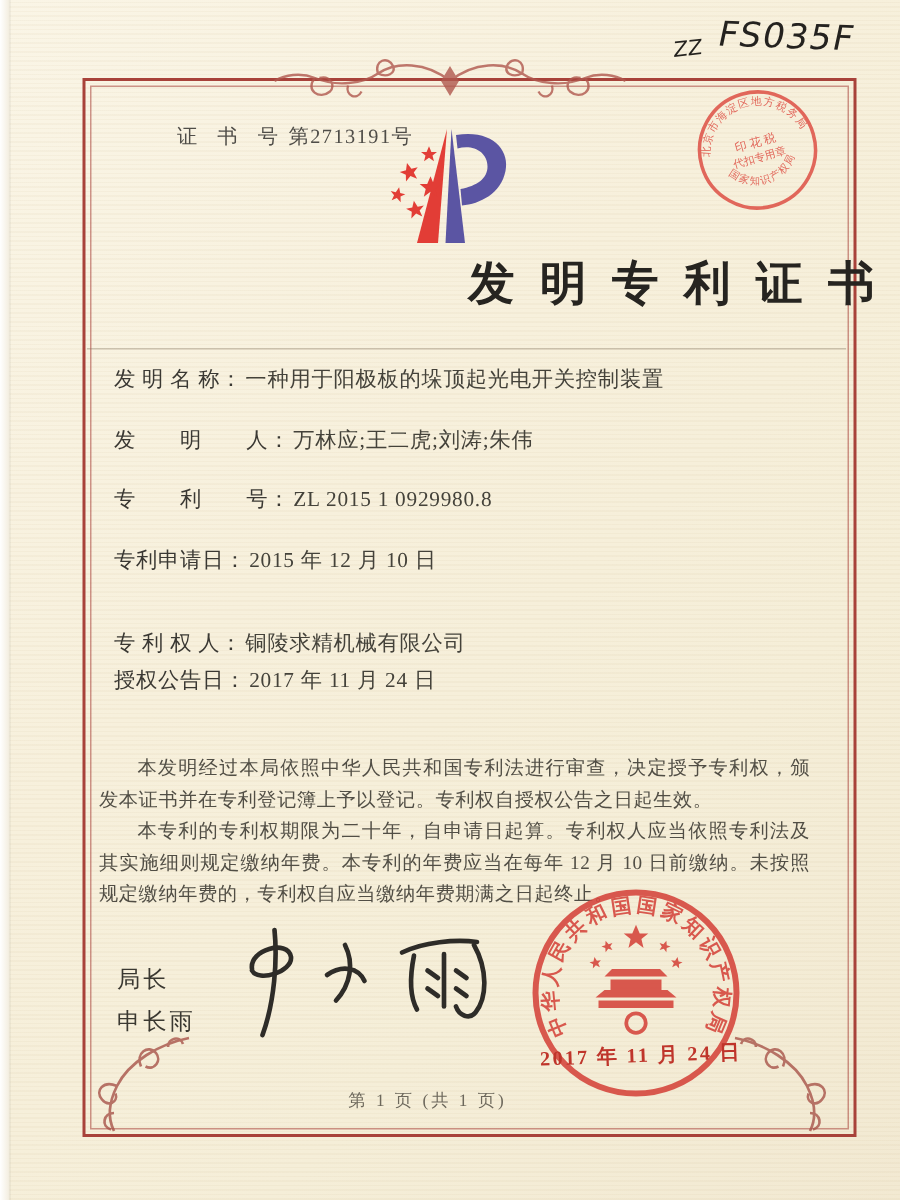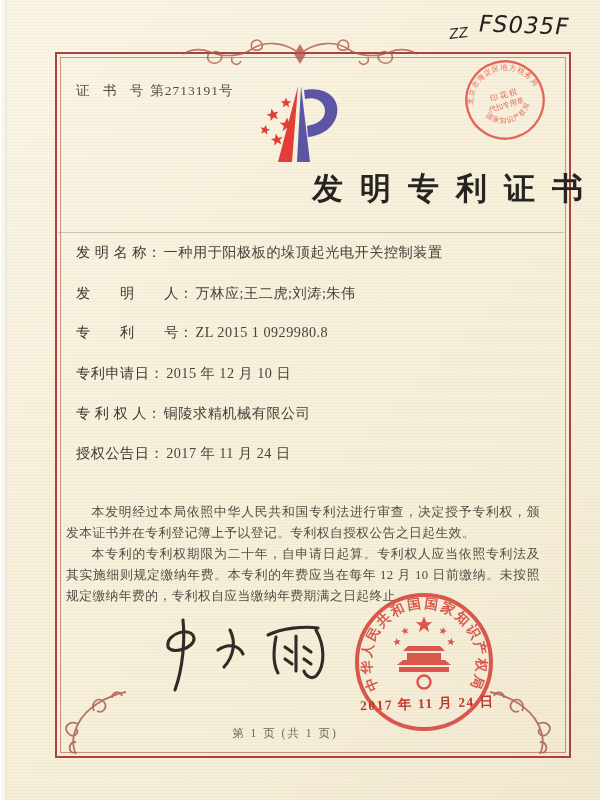--- a/index.html
+++ b/index.html
@@ -24,21 +24,21 @@
   }
   .frame-inner{
     position:absolute;inset:3px;
     border:1px solid rgba(168,66,58,.55);
   }
   .ornament{position:absolute;pointer-events:none;}
   .cert-number{
     position:absolute;left:76px;top:82px;
     font-size:13.5px;color:#4f4d48;letter-spacing:1px;white-space:nowrap;
   }
-  .cert-number .lbl{letter-spacing:5px;margin-right:2px;}
+  .cert-number .lbl{letter-spacing:5px;margin-right:2px;margin-left:42px;}
   .logo{position:absolute;left:252px;top:80px;width:96px;height:88px;}
   .title{
     position:absolute;left:0;right:0;top:168px;text-align:right;
     font-size:31px;font-weight:bold;color:#262420;
     letter-spacing:17px;padding-left:17px;white-space:nowrap;
   }
   .title-rule{
     position:absolute;left:58px;right:36px;top:232px;height:1px;
     background:rgba(125,112,92,.35);
   }
@@ -145,32 +145,36 @@
   </div>
   <div class="field-row" style="top:284px">
     <span class="flabel">发　　明　　人：</span><span class="fvalue">万林应;王二虎;刘涛;朱伟</span>
   </div>
   <div class="field-row" style="top:323px">
     <span class="flabel">专　　利　　号：</span><span class="fvalue">ZL 2015 1 0929980.8</span>
   </div>
   <div class="field-row" style="top:364px">
     <span class="flabel">专利申请日：</span><span class="fvalue">2015 年 12 月 10 日</span>
   </div>
-  <div class="field-row" style="top:404px">
+  <div class="field-row" style="top:419px">
     <span class="flabel">专 利 权 人：</span><span class="fvalue">铜陵求精机械有限公司</span>
   </div>
   <div class="field-row" style="top:444px">
     <span class="flabel">授权公告日：</span><span class="fvalue">2017 年 11 月 24 日</span>
   </div>
 
   <div class="body-text">
     <p>本发明经过本局依照中华人民共和国专利法进行审查，决定授予专利权，颁发本证书并在专利登记簿上予以登记。专利权自授权公告之日起生效。</p>
     <p>本专利的专利权期限为二十年，自申请日起算。专利权人应当依照专利法及其实施细则规定缴纳年费。本专利的年费应当在每年 12 月 10 日前缴纳。未按照规定缴纳年费的，专利权自应当缴纳年费期满之日起终止。</p>
   </div>
 
+  <div class="director">
+    <div>局长</div>
+    <div>申长雨</div>
+  </div>
 
   <svg class="sig" viewBox="0 0 218 90">
     <g stroke="#2e2c28" fill="none" stroke-width="3.1" stroke-linecap="round" stroke-linejoin="round">
       <path d="M22 36 C20 23 46 16 48 28 C49 38 26 45 22 37"></path>
       <path d="M37 10 C39 30 37 58 29 80"></path>
       <path d="M84 20 C90 32 88 46 78 57"></path>
       <path d="M72 40 C82 33 93 35 97 44"></path>
       <path d="M122 25 C136 18 158 16 172 18"></path>
       <path d="M130 27 C127 42 127 54 132 63"></path>
       <path d="M170 20 C179 36 179 55 171 65 C167 70 160 67 158 61"></path>

